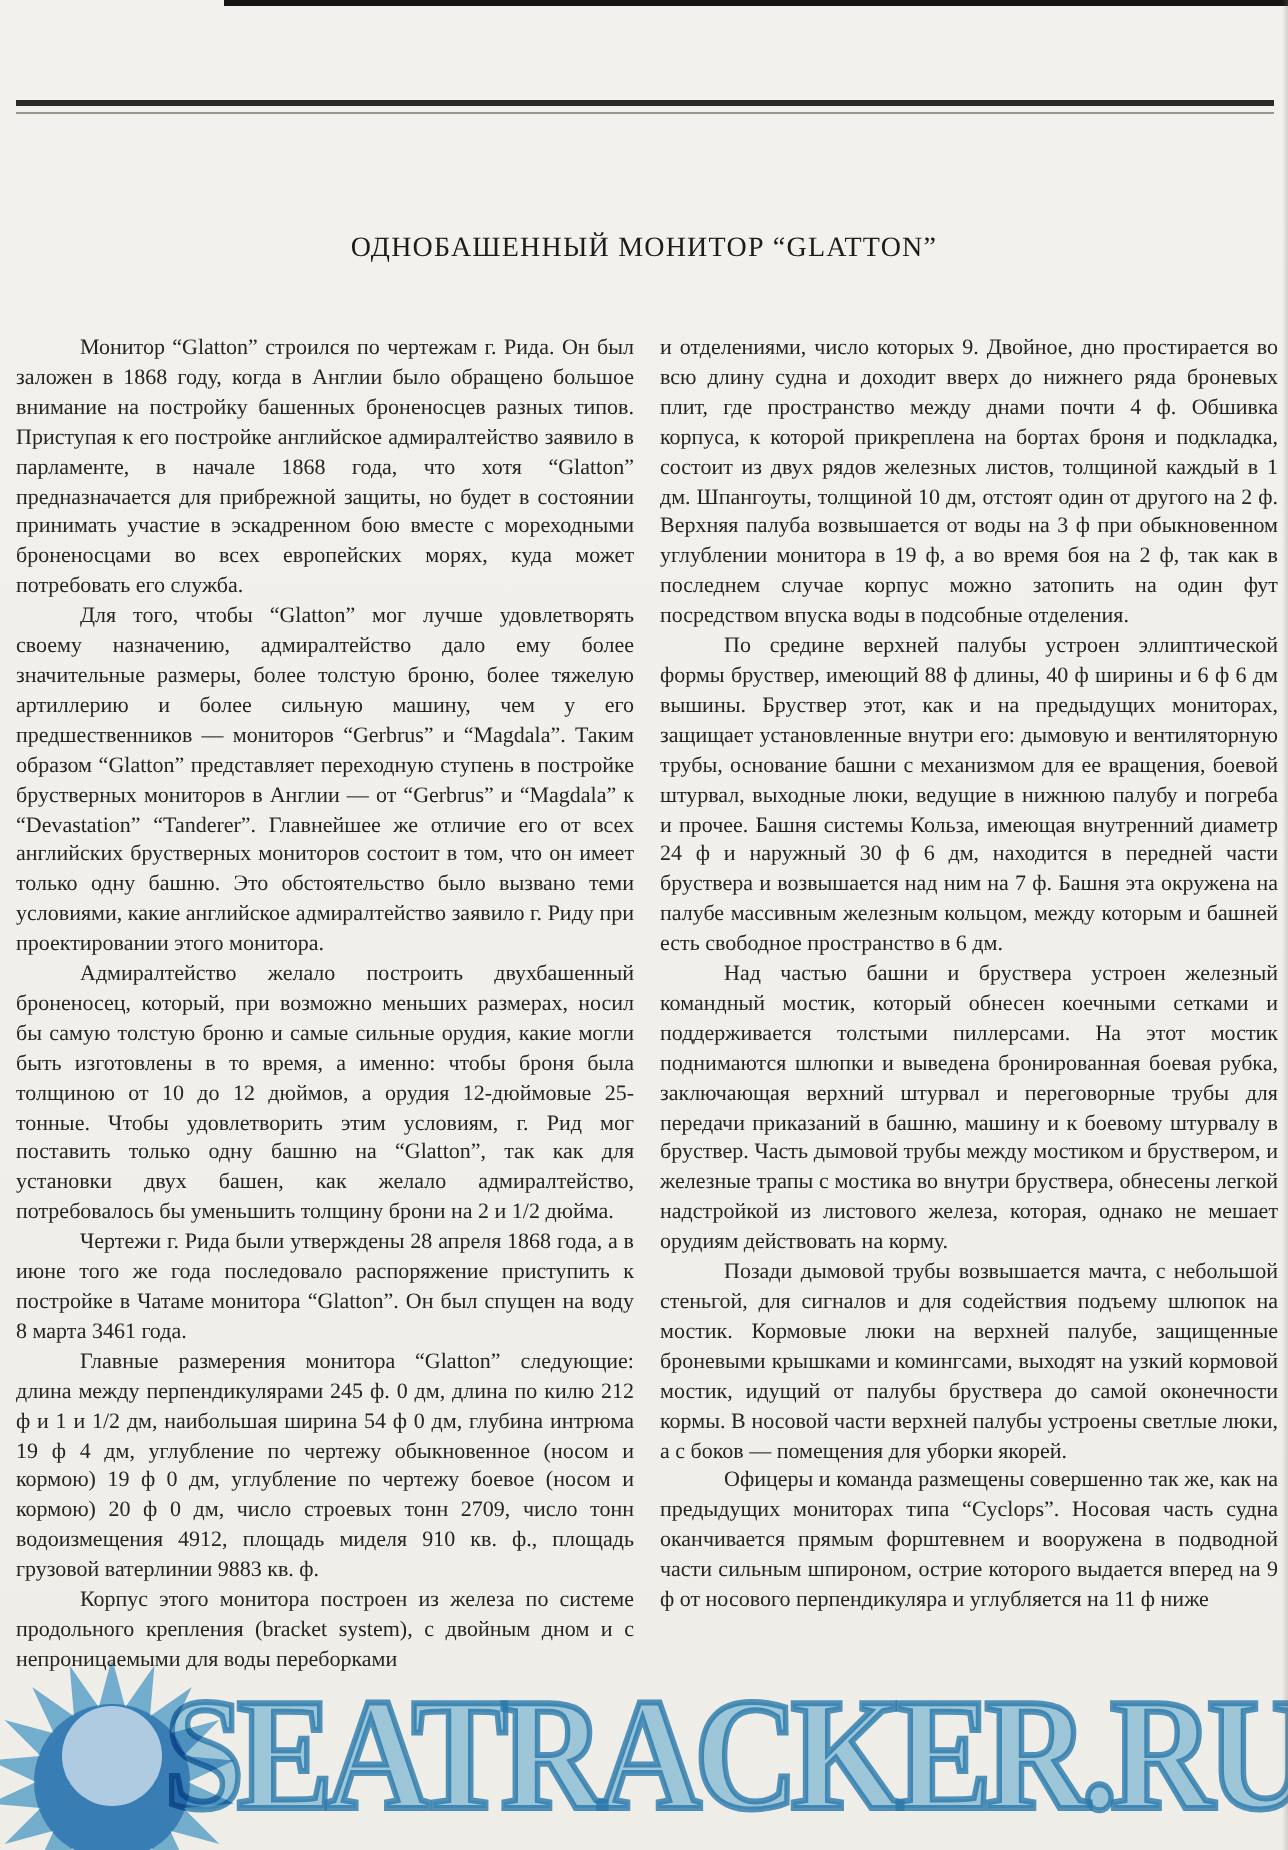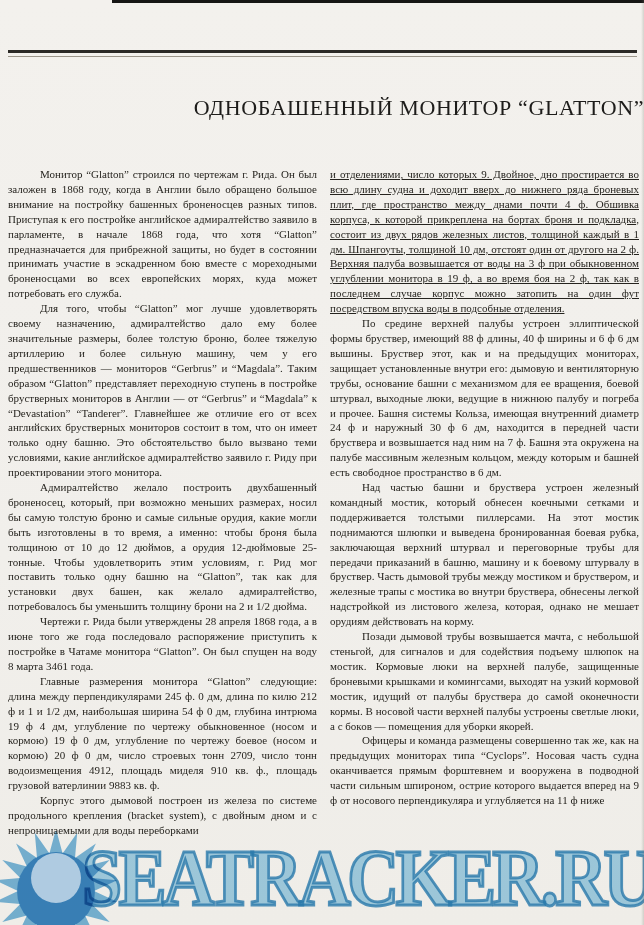--- a/index.html
+++ b/index.html
@@ -18,38 +18,38 @@
   }
   .rule-thick{
     position:absolute;top:50px;left:8px;width:629px;height:3px;
     background:#2b2a26;
   }
   .rule-thin{
     position:absolute;top:56px;left:8px;width:629px;height:1px;
     background:#9b968b;
   }
   .title{
-    position:absolute;top:95px;left:0;width:100%;
-    margin:0;text-align:right;
+    position:absolute;top:117px;left:0;width:100%;
+    margin:0;text-align:center;
     font-family:"Liberation Serif", serif;
-    font-weight:400;font-size:22px;letter-spacing:0.6px;
+    font-weight:400;font-size:14px;letter-spacing:0.6px;
     color:#1d1c1a;
   }
   .columns{
     position:absolute;top:167px;left:8px;width:631px;
     display:flex;gap:13px;
   }
   .col{
     flex:1;min-width:0;
     font-size:11px;line-height:14.9px;
     text-align:justify;
     color:#26241f;
   }
   .col p{margin:0;text-indent:32px;}
-  .col p.no-indent{text-indent:0;text-decoration:underline;}
+  .col p.no-indent{text-indent:0;}
   
   .wm-sun{
     position:absolute;left:-10px;top:831px;width:132px;height:132px;
     pointer-events:none;
   }
   .wm-sun .rays{fill:rgba(72,160,214,0.72);mix-blend-mode:multiply;}
   .wm-sun .disk{fill:rgba(72,160,214,0.72);mix-blend-mode:multiply;}
   .wm-sun .sun{fill:rgba(255,255,255,0.6);}
   .wm-text{
     position:absolute;left:82px;top:838px;
@@ -74,21 +74,21 @@
 
   <h1 class="title">ОДНОБАШЕННЫЙ МОНИТОР “GLATTON”</h1>
 
   <div class="columns">
     <div class="col">
       <p>Монитор “Glatton” строился по чертежам г. Рида. Он был заложен в 1868 году, когда в Англии было обращено большое внимание на постройку башенных броненосцев разных типов. Приступая к его постройке английское адмиралтейство заявило в парламенте, в начале 1868 года, что хотя “Glatton” предназначается для прибрежной защиты, но будет в состоянии принимать участие в эскадренном бою вместе с мореходными броненосцами во всех европейских морях, куда может потребовать его служба.</p>
       <p>Для того, чтобы “Glatton” мог лучше удовлетворять своему назначению, адмиралтейство дало ему более значительные размеры, более толстую броню, более тяжелую артиллерию и более сильную машину, чем у его предшественников — мониторов “Gerbrus” и “Magdala”. Таким образом “Glatton” представляет переходную ступень в постройке брустверных мониторов в Англии — от “Gerbrus” и “Magdala” к “Devastation” “Tanderer”. Главнейшее же отличие его от всех английских брустверных мониторов состоит в том, что он имеет только одну башню. Это обстоятельство было вызвано теми условиями, какие английское адмиралтейство заявило г. Риду при проектировании этого монитора.</p>
       <p>Адмиралтейство желало построить двухбашенный броненосец, который, при возможно меньших размерах, носил бы самую толстую броню и самые сильные орудия, какие могли быть изготовлены в то время, а именно: чтобы броня была толщиною от 10 до 12 дюймов, а орудия 12-дюймовые 25-тонные. Чтобы удовлетворить этим условиям, г. Рид мог поставить только одну башню на “Glatton”, так как для установки двух башен, как желало адмиралтейство, потребовалось бы уменьшить толщину брони на 2 и 1/2 дюйма.</p>
       <p>Чертежи г. Рида были утверждены 28 апреля 1868 года, а в июне того же года последовало распоряжение приступить к постройке в Чатаме монитора “Glatton”. Он был спущен на воду 8 марта 3461 года.</p>
       <p>Главные размерения монитора “Glatton” следующие: длина между перпендикулярами 245 ф. 0 дм, длина по килю 212 ф и 1 и 1/2 дм, наибольшая ширина 54 ф 0 дм, глубина интрюма 19 ф 4 дм, углубление по чертежу обыкновенное (носом и кормою) 19 ф 0 дм, углубление по чертежу боевое (носом и кормою) 20 ф 0 дм, число строевых тонн 2709, число тонн водоизмещения 4912, площадь миделя 910 кв. ф., площадь грузовой ватерлинии 9883 кв. ф.</p>
-      <p>Корпус этого дымовой построен из железа по системе продольного крепления (bracket system), с двойным дном и с непроницаемыми для воды переборками</p>
+      <p>Корпус этого монитора построен из железа по системе продольного крепления (bracket system), с двойным дном и с непроницаемыми для воды переборками</p>
     </div>
     <div class="col">
       <p class="no-indent">и отделениями, число которых 9. Двойное, дно простирается во всю длину судна и доходит вверх до нижнего ряда броневых плит, где пространство между днами почти 4 ф. Обшивка корпуса, к которой прикреплена на бортах броня и подкладка, состоит из двух рядов железных листов, толщиной каждый в 1 дм. Шпангоуты, толщиной 10 дм, отстоят один от другого на 2 ф. Верхняя палуба возвышается от воды на 3 ф при обыкновенном углублении монитора в 19 ф, а во время боя на 2 ф, так как в последнем случае корпус можно затопить на один фут посредством впуска воды в подсобные отделения.</p>
       <p>По средине верхней палубы устроен эллиптической формы бруствер, имеющий 88 ф длины, 40 ф ширины и 6 ф 6 дм вышины. Бруствер этот, как и на предыдущих мониторах, защищает установленные внутри его: дымовую и вентиляторную трубы, основание башни с механизмом для ее вращения, боевой штурвал, выходные люки, ведущие в нижнюю палубу и погреба и прочее. Башня системы Кольза, имеющая внутренний диаметр 24 ф и наружный 30 ф 6 дм, находится в передней части бруствера и возвышается над ним на 7 ф. Башня эта окружена на палубе массивным железным кольцом, между которым и башней есть свободное пространство в 6 дм.</p>
       <p>Над частью башни и бруствера устроен железный командный мостик, который обнесен коечными сетками и поддерживается толстыми пиллерсами. На этот мостик поднимаются шлюпки и выведена бронированная боевая рубка, заключающая верхний штурвал и переговорные трубы для передачи приказаний в башню, машину и к боевому штурвалу в бруствер. Часть дымовой трубы между мостиком и бруствером, и железные трапы с мостика во внутри бруствера, обнесены легкой надстройкой из листового железа, которая, однако не мешает орудиям действовать на корму.</p>
       <p>Позади дымовой трубы возвышается мачта, с небольшой стеньгой, для сигналов и для содействия подъему шлюпок на мостик. Кормовые люки на верхней палубе, защищенные броневыми крышками и комингсами, выходят на узкий кормовой мостик, идущий от палубы бруствера до самой оконечности кормы. В носовой части верхней палубы устроены светлые люки, а с боков — помещения для уборки якорей.</p>
       <p>Офицеры и команда размещены совершенно так же, как на предыдущих мониторах типа “Cyclops”. Носовая часть судна оканчивается прямым форштевнем и вооружена в подводной части сильным шпироном, острие которого выдается вперед на 9 ф от носового перпендикуляра и углубляется на 11 ф ниже</p>
     </div>
   </div>
 

